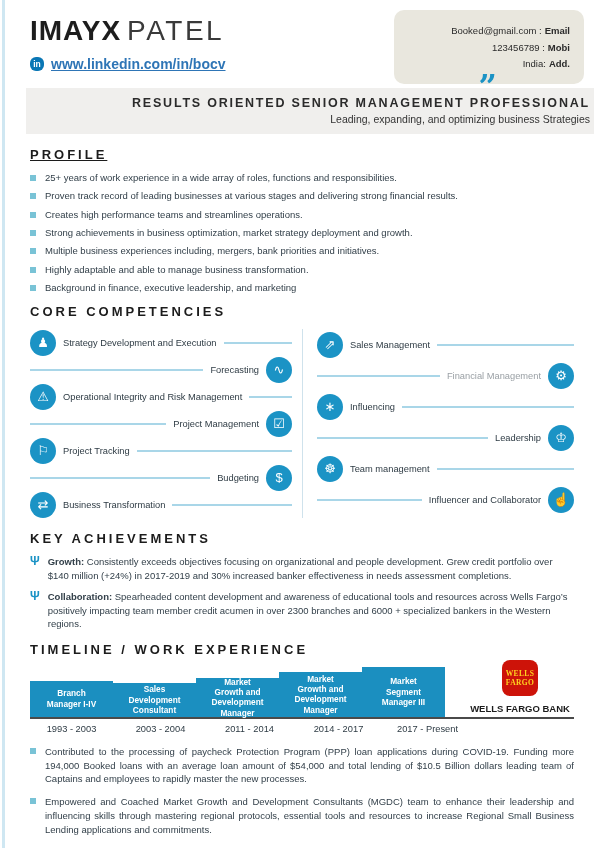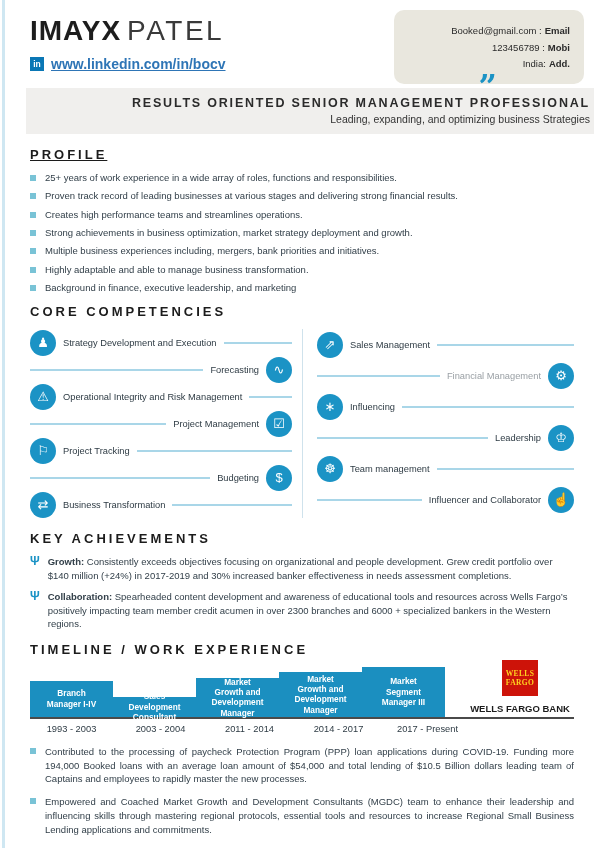--- a/index.html
+++ b/index.html
@@ -9,21 +9,21 @@
     background:#fff; font-family:"Liberation Sans", sans-serif; color:#33404a;
   }
   .page-edge { position:absolute; left:2px; top:0; bottom:0; width:3px; background:#cfe7f2; }
 
   
   .header { position:relative; height:86px; padding:16px 0 0 30px; }
   .name { font-size:28px; letter-spacing:1px; line-height:1.05; }
   .name .first { font-weight:700; color:#1d1d1d; }
   .name .last { font-weight:400; color:#3a3a3a; letter-spacing:2.5px; margin-left:6px; }
   .li-row { display:flex; align-items:center; gap:7px; margin-top:11px; }
-  .li-badge { width:14px; height:14px; border-radius:0; background:#0a77b5; color:#fff;
+  .li-badge { width:14px; height:14px; border-radius:6px; background:#0a77b5; color:#fff;
     font-size:8.5px; font-weight:700; display:flex; align-items:center; justify-content:center; }
   .li-link { font-size:14px; font-weight:700; color:#2e75b6; text-decoration:underline; cursor:pointer; }
   .contact-card {
     position:absolute; top:10px; right:16px; width:190px; padding:13px 14px 11px;
     background:#e9e7de; border-radius:10px; text-align:right; font-size:9.5px;
     color:#2b2b2b; line-height:1.75;
   }
   .contact-card b { margin-left:3px; }
   .quote-mark {
     position:absolute; top:70px; right:103px; font-family:"DejaVu Serif", serif;
@@ -63,27 +63,27 @@
   .achv .sec-head { margin:13px 0 9px; }
   .achv-item { display:flex; gap:8px; margin-bottom:8px; font-size:9.5px; line-height:1.42; }
   .trophy { flex:none; color:#1b93c5; font-size:12px; font-weight:700; line-height:1.1; }
 
   
   .tl .sec-head { margin:11px 0 8px; }
   .chart-row { display:flex; align-items:flex-end; height:52px; }
   .tl-box { flex:none; width:83px; background:#1b8fc0; color:#fff;
     display:flex; align-items:center; justify-content:center; text-align:center;
     font-size:8.3px; line-height:1.25; padding:2px 15px;font-weight:bold; }
-  .h1{height:36px;} .h2{height:20px;} .h3{height:39px;} .h4{height:45px;} .h5{height:50px;}
+  .h1{height:36px;} .h2{height:34px;} .h3{height:39px;} .h4{height:45px;} .h5{height:50px;}
   .wf-block { margin-left:auto; display:flex; flex-direction:column; align-items:center;
     justify-content:flex-end; padding-bottom:3px; min-width:108px; }
   .wf-logo { width:36px; height:36px; background:#cd1309; color:#ffd520;
     font-family:"Liberation Serif", serif; font-weight:700; font-size:7.5px; line-height:1.2;
     letter-spacing:0.4px; display:flex; flex-direction:column; align-items:center;
-    justify-content:center; text-align:center; margin-bottom:7px; }
+    justify-content:center; text-align:center; margin-bottom:7px;border-radius:8px; }
   .wf-name { font-size:9.5px; font-weight:700; color:#1c1c1c; white-space:nowrap; }
   .baseline { border-top:2px solid #4a4a4a; margin-top:0; }
   .years-row { display:flex; padding-top:5px; }
   .year-cell { flex:none; width:83px; margin-right:6px; text-align:center; font-size:9.3px; color:#2e3b44; }
 
   
   .exp { margin-top:11px; }
   .exp .b-row { margin-bottom:9px; text-align:justify; line-height:1.45; }
 </style>
 </head>

